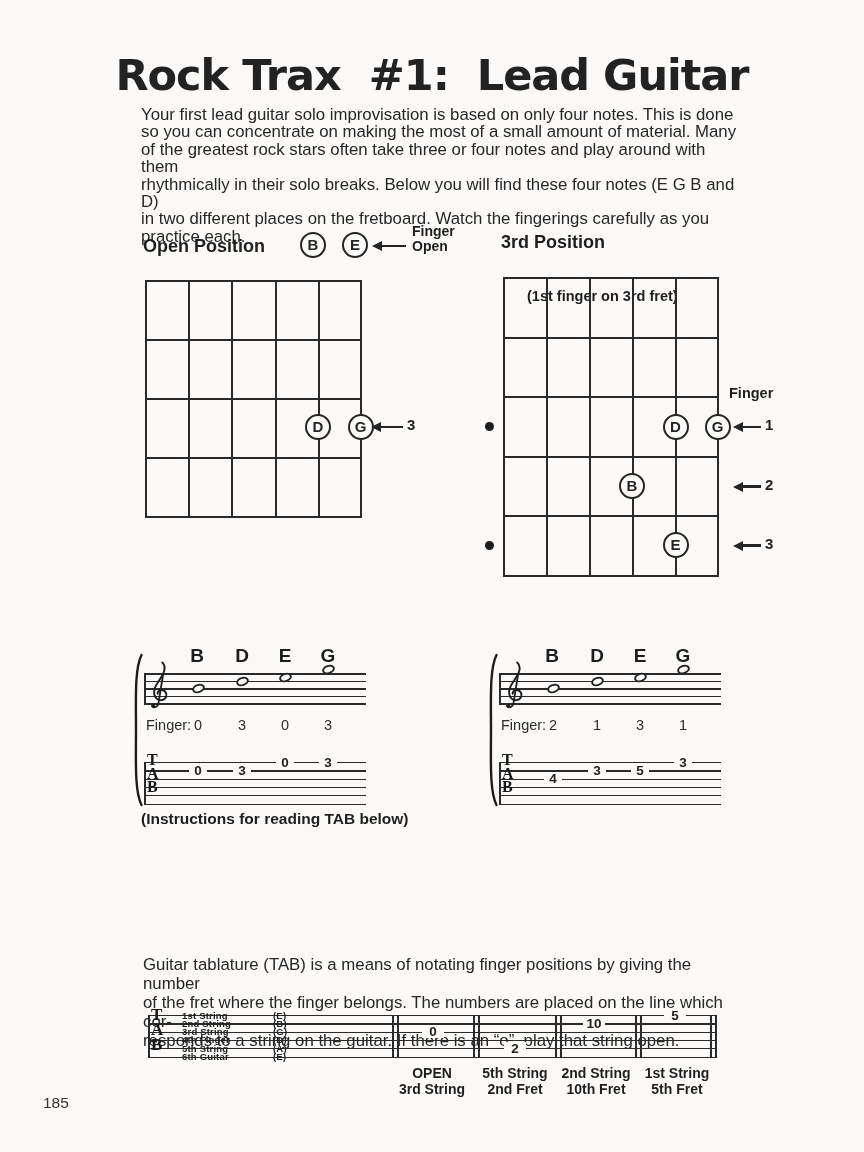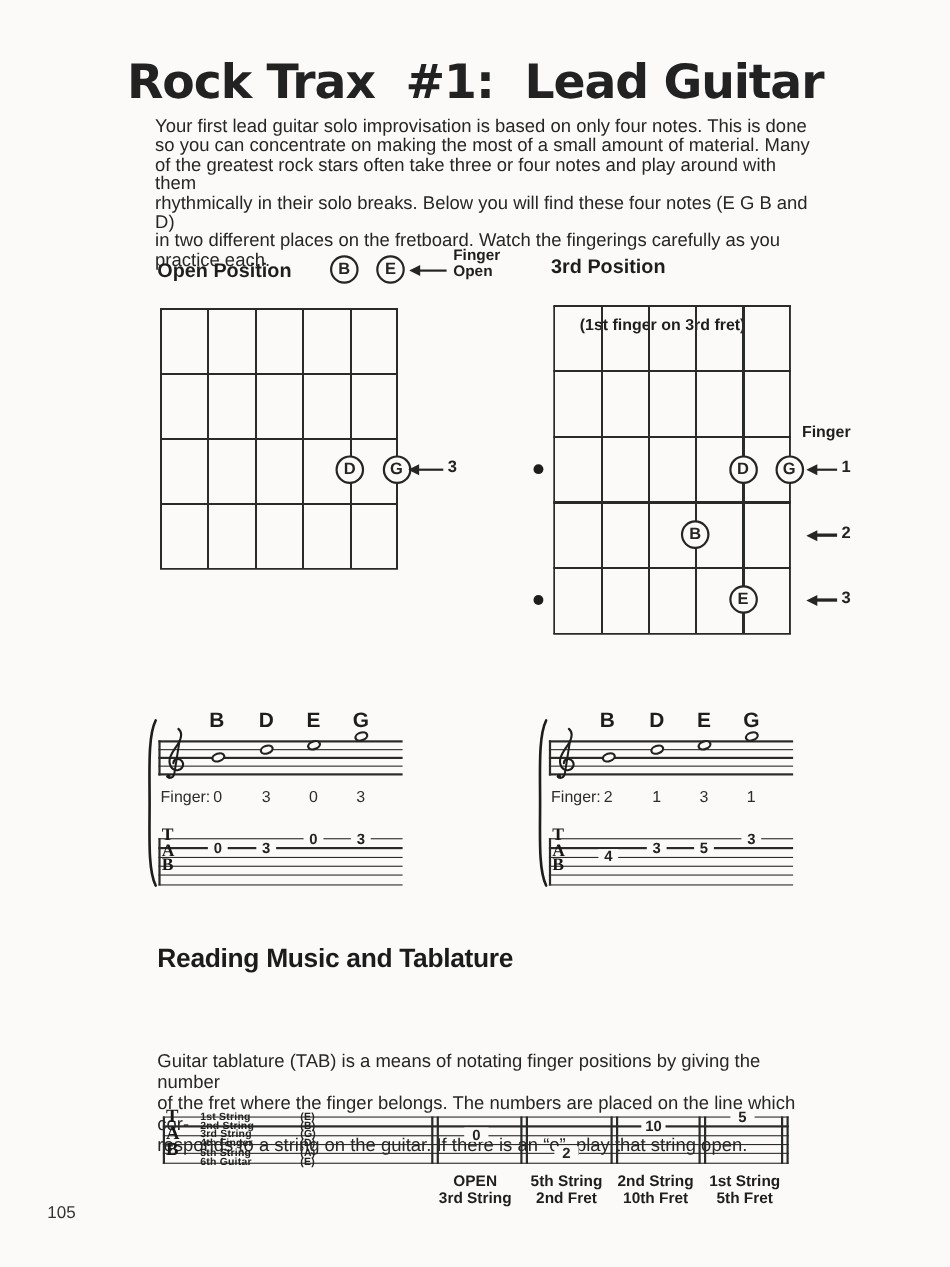--- a/index.html
+++ b/index.html
@@ -269,22 +269,22 @@
     <span class="abs tab-bar"></span>
     <span class="abs tabletter tb1">T</span>
     <span class="abs tabletter tb2">A</span>
     <span class="abs tabletter tb3">B</span>
     <span class="abs tabnum tn1">4</span>
     <span class="abs tabnum tn2">3</span>
     <span class="abs tabnum tn3">5</span>
     <span class="abs tabnum tn4">3</span>
   </div>
 
-
-  <div class="abs h-big" style="left:143px; top:858px;">Reading Music and Tablature</div>
+  <div class="abs note-instr" style="left:141px; top:810px;">(Instructions for reading TAB below)</div>
+
   <div class="abs para" style="left:143px; top:955px; width:600px;">Guitar tablature (TAB) is a means of notating finger positions by giving the number
 of the fret where the finger belongs. The numbers are placed on the line which cor-
 responds to a string on the guitar. If there is an “o”, play that string open.</div>
 
   <div class="abs guide">
     <span class="abs gline gl1"></span>
       <span class="abs gline gl2"></span>
       <span class="abs gline gl3"></span>
     <span class="abs gline gl4"></span>
       <span class="abs gline gl5"></span>
@@ -326,15 +326,15 @@
     <div class="abs exlabel" style="left:242px;">OPEN
 3rd String</div>
     <div class="abs exlabel" style="left:325px;">5th String
 2nd Fret</div>
     <div class="abs exlabel" style="left:406px;">2nd String
 10th Fret</div>
     <div class="abs exlabel" style="left:487px;">1st String
 5th Fret</div>
   </div>
 
-  <div class="abs pagenum" style="left:43px; top:1094px;">105</div>
+  <div class="abs pagenum" style="left:43px; top:1094px;">185</div>
 
 </div>
 
 </body></html>

